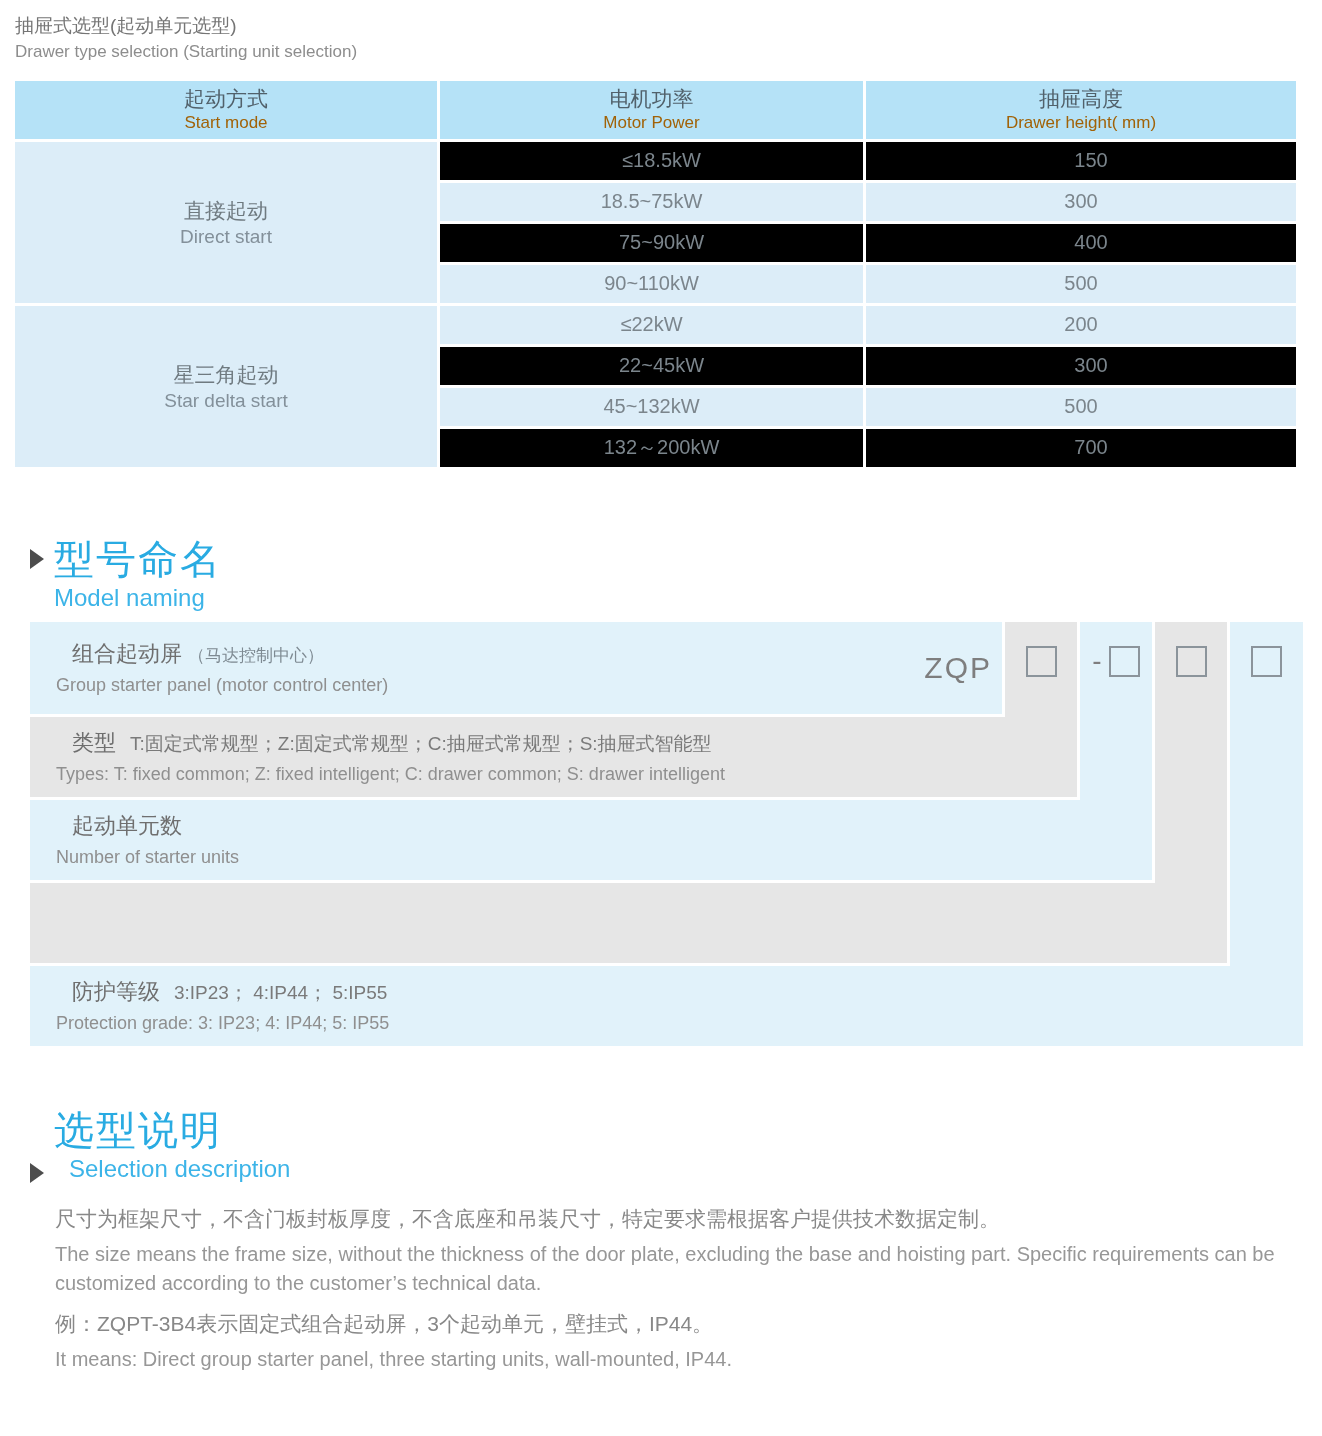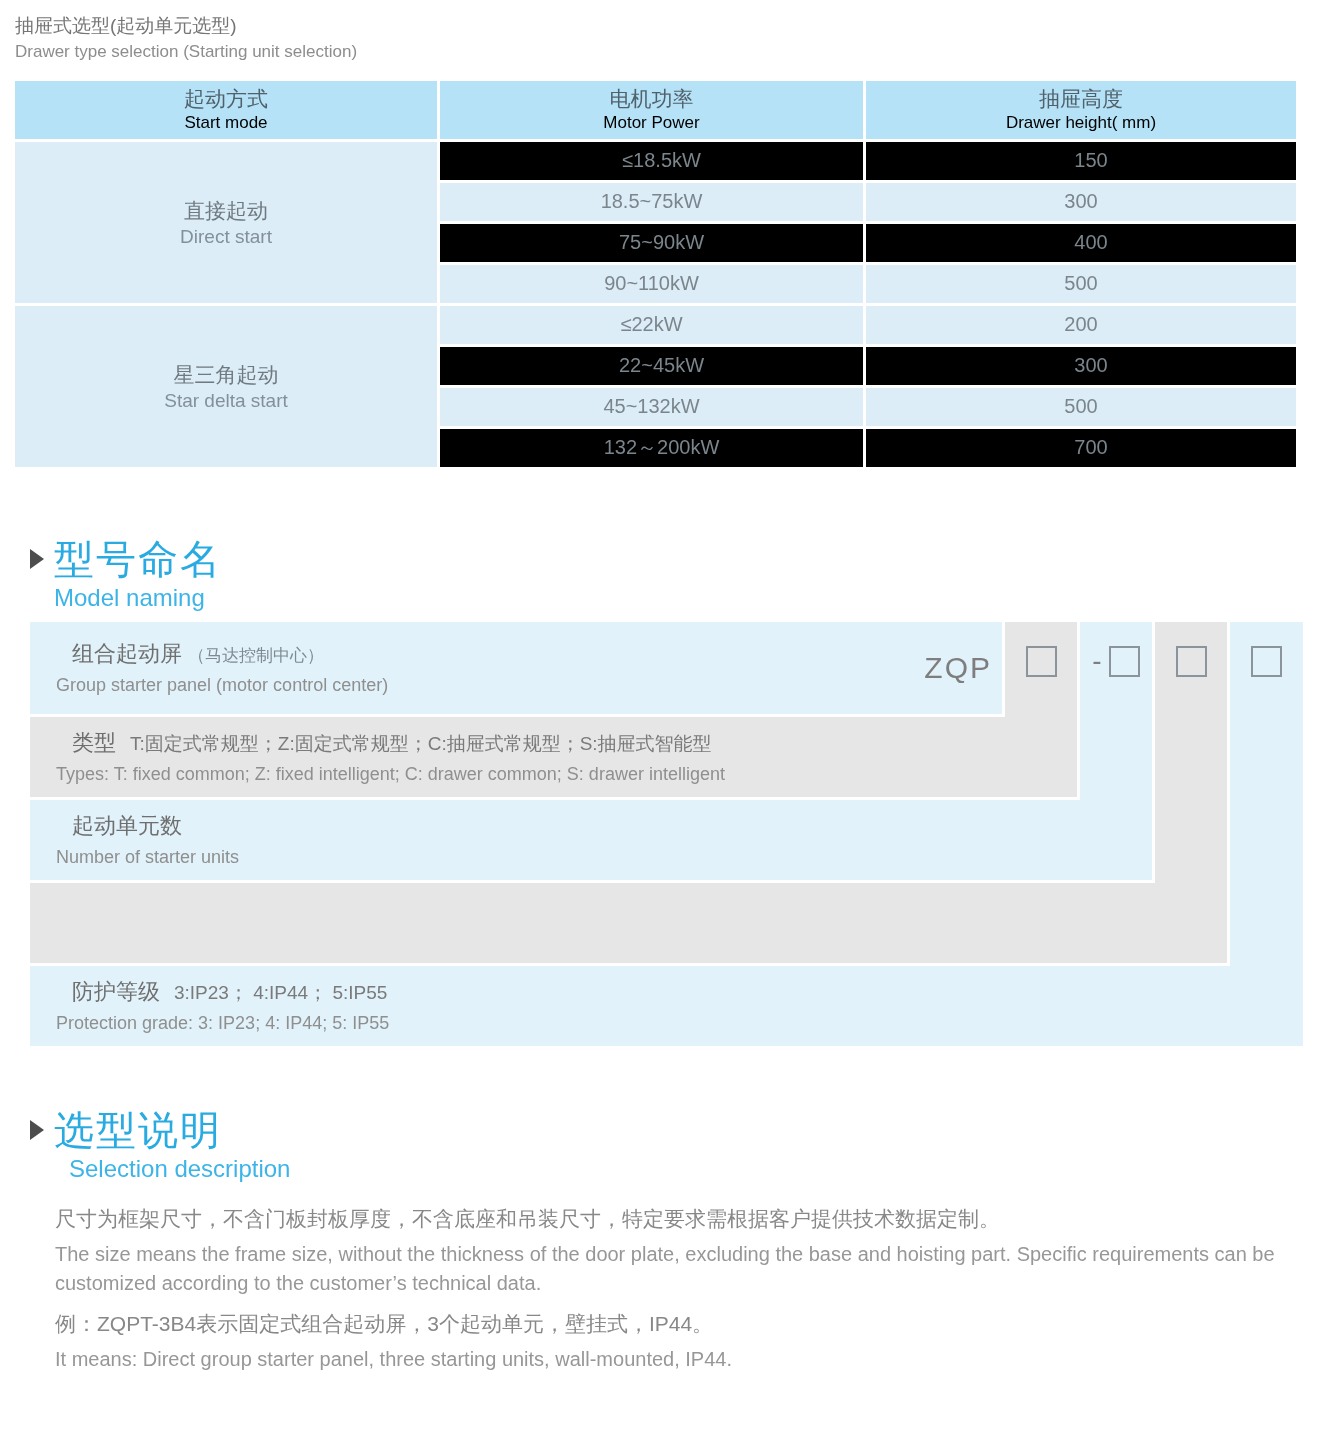--- a/index.html
+++ b/index.html
@@ -9,21 +9,21 @@
   
   .doc-title-zh{font-size:19px;color:#757575;line-height:1.25;}
   .doc-title-en{font-size:17px;color:#8d8d8d;margin-top:4px;}
 
   
   .sel-table{margin-top:19px;display:grid;grid-template-columns:422px 423px 430px;
              grid-template-rows:58px repeat(8,38px);gap:3px;background:#ffffff;width:1278px;}
   .cell{display:flex;flex-direction:column;align-items:center;justify-content:center;text-align:center;}
   .hdr{background:#b5e2f7;}
   .hdr .h-zh{font-size:21px;color:#51616b;line-height:1.2;}
-  .hdr .h-en{font-size:17px;color:#000000;margin-top:2px;}
+  .hdr .h-en{font-size:17px;color:#a16207;margin-top:2px;}
   .merged{grid-row:span 4;background:#dcedf8;}
   .merged .m-zh{font-size:21px;color:#6f7a80;line-height:1.3;}
   .merged .m-en{font-size:19px;color:#83909a;margin-top:2px;}
   .r-light{background:#000000;padding-left:20px;}
   .r-med{background:#dcedf8;}
   .val{font-size:20px;color:#7b858c;}
 
   
   .section-head{display:flex;align-items:flex-start;margin-left:15px;}
   .tri{width:0;height:0;border-left:14px solid #4d4d4d;border-top:10px solid transparent;
@@ -58,21 +58,21 @@
   .slot{width:27px;height:27px;border:2px solid #8b949b;margin:24px auto 0;}
   .col2-inner{display:flex;justify-content:center;align-items:flex-start;padding-top:24px;}
   .col2-inner .slot{margin:0;}
   .dash{font-size:28px;color:#7e7e7e;line-height:29px;margin-right:7px;}
   .zqp{font-size:30px;color:#7e7e7e;letter-spacing:2px;}
 
   
   .desc-block{margin:22px 0 0 40px;width:1252px;}
   .p-zh{font-size:21px;color:#888888;margin:0 0 7px 0;line-height:1.35;}
   .p-en{font-size:20px;color:#979797;margin:0 0 12px 0;line-height:1.45;}
-  .mt62{margin-top:62px;}
+  .mt62{margin-top:62px;align-items:flex-end;}
   .mt70{margin-top:70px;}
 </style>
 </head>
 <body>
 
 <div class="page">
 
   <div class="doc-title-zh">抽屉式选型(起动单元选型)</div>
   <div class="doc-title-en">Drawer type selection (Starting unit selection)</div>
 

